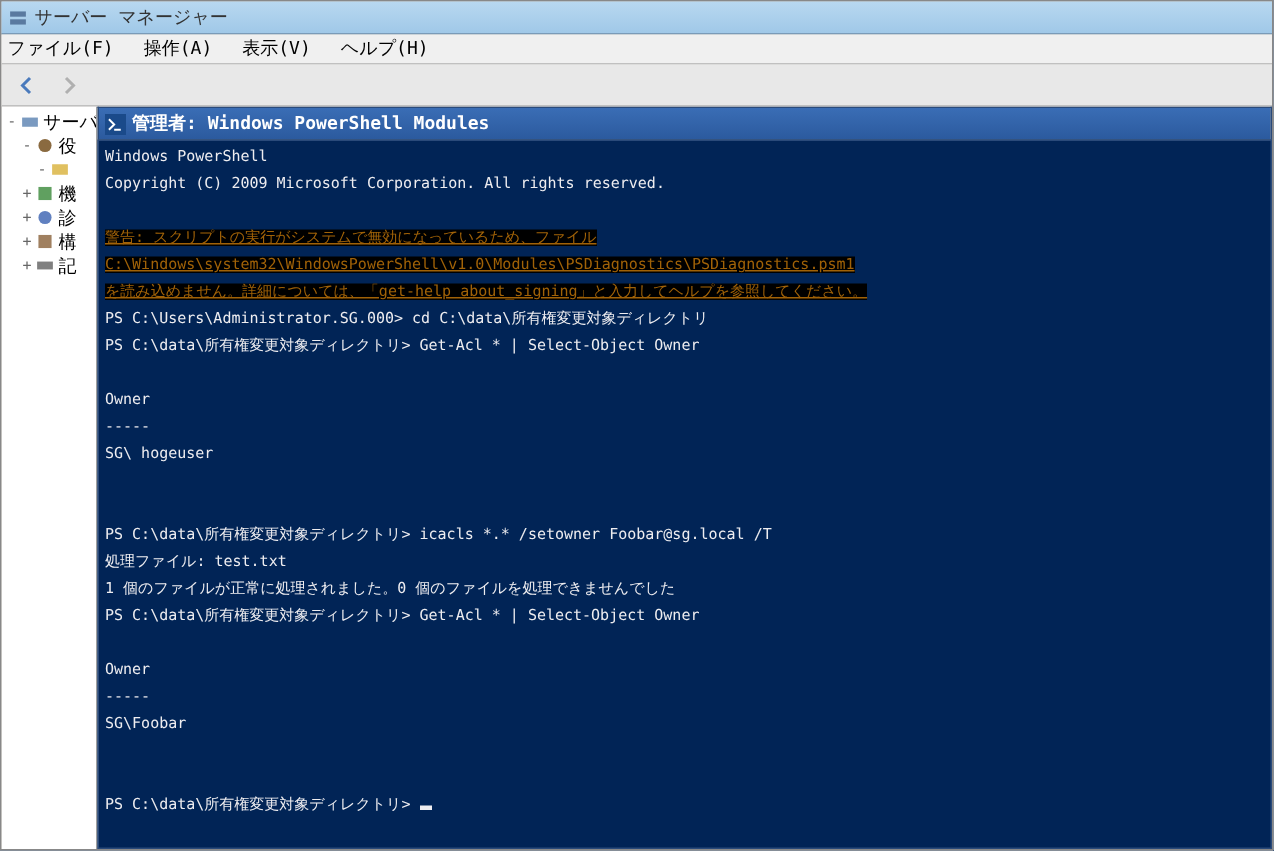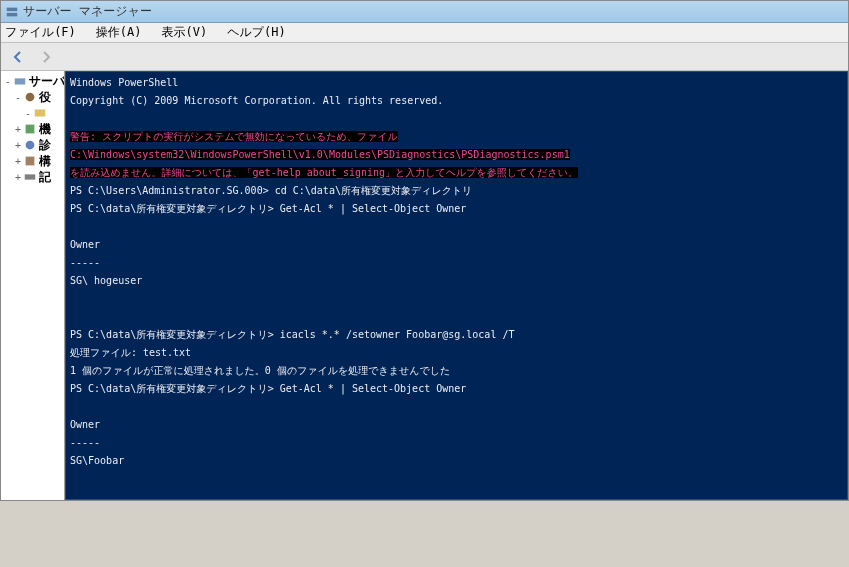--- a/index.html
+++ b/index.html
@@ -6,21 +6,21 @@
     body {
       font-family: 'MS Gothic', 'Meiryo', monospace;
       font-size: 12px;
       background: #d4d0c8;
       width: 849px;
       height: 567px;
       overflow: hidden;
     }
     .outer-window {
       width: 849px;
-      height: 501px;
+      height: 567px;
       border: 1px solid #888;
       background: #d4d0c8;
       display: flex;
       flex-direction: column;
     }
     .outer-titlebar {
       background: linear-gradient(to bottom, #b8d8f0, #a0c8e8);
       height: 22px;
       display: flex;
       align-items: center;
@@ -92,21 +92,21 @@
       text-align: center;
       font-size: 10px;
       color: #666;
     }
     .tree-icon {
       width: 14px;
       height: 14px;
       margin-right: 2px;
       display: inline-flex;
     }
-    .tree-text { overflow: hidden; font-weight: bold; }
+    .tree-text { overflow: hidden; }
     .ps-window-area {
       flex: 1;
       position: relative;
       display: flex;
       flex-direction: column;
     }
     .ps-titlebar {
       background: linear-gradient(to bottom, #3a6db5, #2b5a9e);
       height: 22px;
       display: flex;
@@ -132,23 +132,24 @@
       font-family: 'MS Gothic', 'Consolas', monospace;
       font-size: 10px;
       line-height: 18px;
       padding: 2px 4px;
       border: 1px solid #2a4a7a;
       overflow: hidden;
       white-space: pre;
     }
     .ps-line { min-height: 18px; }
     .yellow {
-      color: #ec4899;
+      color: #a16207;
       background: #000;
       display: inline;
+      text-decoration: underline;
     }
     .cursor {
       display: inline-block;
       width: 8px;
       height: 3px;
       background: #eeedf0;
       vertical-align: baseline;
       margin-bottom: -1px;
     }
   </style>
@@ -247,16 +248,25 @@
         <span class="tree-icon">
             <svg viewBox="0 0 16 16">
               <rect x="2" y="5" width="12" height="6" fill="#808080"></rect>
             </svg>
           </span>
         <span class="tree-text">記</span>
       </div>
     </div>
 
     <div class="ps-window-area">
+      <div class="ps-titlebar">
+        <span class="icon">
+          <svg viewBox="0 0 16 16">
+              <rect width="16" height="16" fill="#1a4a8a"></rect>
+              <path d="M3 4 L7 8 L3 12 M7 12 H12" stroke="#fff" stroke-width="1.5" fill="none"></path>
+            </svg>
+        </span>
+        <span class="ps-title">管理者: Windows PowerShell Modules</span>
+      </div>
       <div class="ps-console" id="ps-console"><div class="ps-line">Windows PowerShell</div><div class="ps-line">Copyright (C) 2009 Microsoft Corporation. All rights reserved.</div><div class="ps-line"></div><div class="ps-line"><span class="yellow">警告: スクリプトの実行がシステムで無効になっているため、ファイル</span></div><div class="ps-line"><span class="yellow">C:\Windows\system32\WindowsPowerShell\v1.0\Modules\PSDiagnostics\PSDiagnostics.psm1</span></div><div class="ps-line"><span class="yellow">を読み込めません。詳細については、「get-help about_signing」と入力してヘルプを参照してください。</span></div><div class="ps-line">PS C:\Users\Administrator.SG.000&gt; cd C:\data\所有権変更対象ディレクトリ</div><div class="ps-line">PS C:\data\所有権変更対象ディレクトリ&gt; Get-Acl * | Select-Object Owner</div><div class="ps-line"></div><div class="ps-line">Owner</div><div class="ps-line">-----</div><div class="ps-line">SG\ hogeuser</div><div class="ps-line"></div><div class="ps-line"></div><div class="ps-line">PS C:\data\所有権変更対象ディレクトリ&gt; icacls *.* /setowner Foobar@sg.local /T</div><div class="ps-line">処理ファイル: test.txt</div><div class="ps-line">1 個のファイルが正常に処理されました。0 個のファイルを処理できませんでした</div><div class="ps-line">PS C:\data\所有権変更対象ディレクトリ&gt; Get-Acl * | Select-Object Owner</div><div class="ps-line"></div><div class="ps-line">Owner</div><div class="ps-line">-----</div><div class="ps-line">SG\Foobar</div><div class="ps-line"></div><div class="ps-line"></div><div class="ps-line">PS C:\data\所有権変更対象ディレクトリ&gt; <span class="cursor"></span></div></div>
     </div>
   </div>
 </div>
 
 </body></html>

